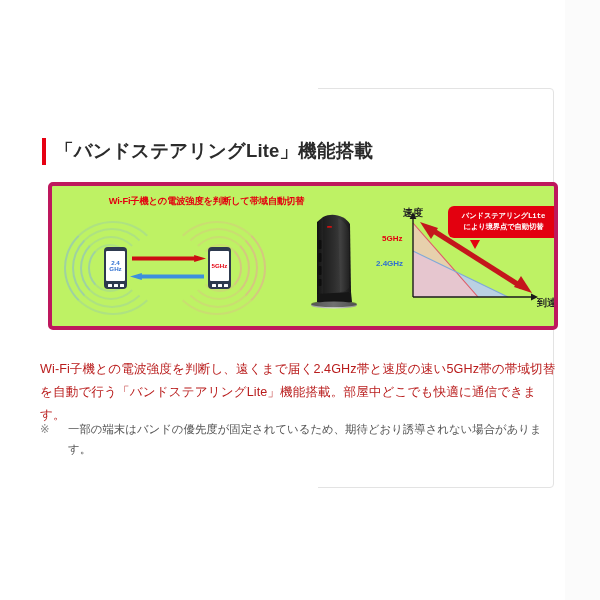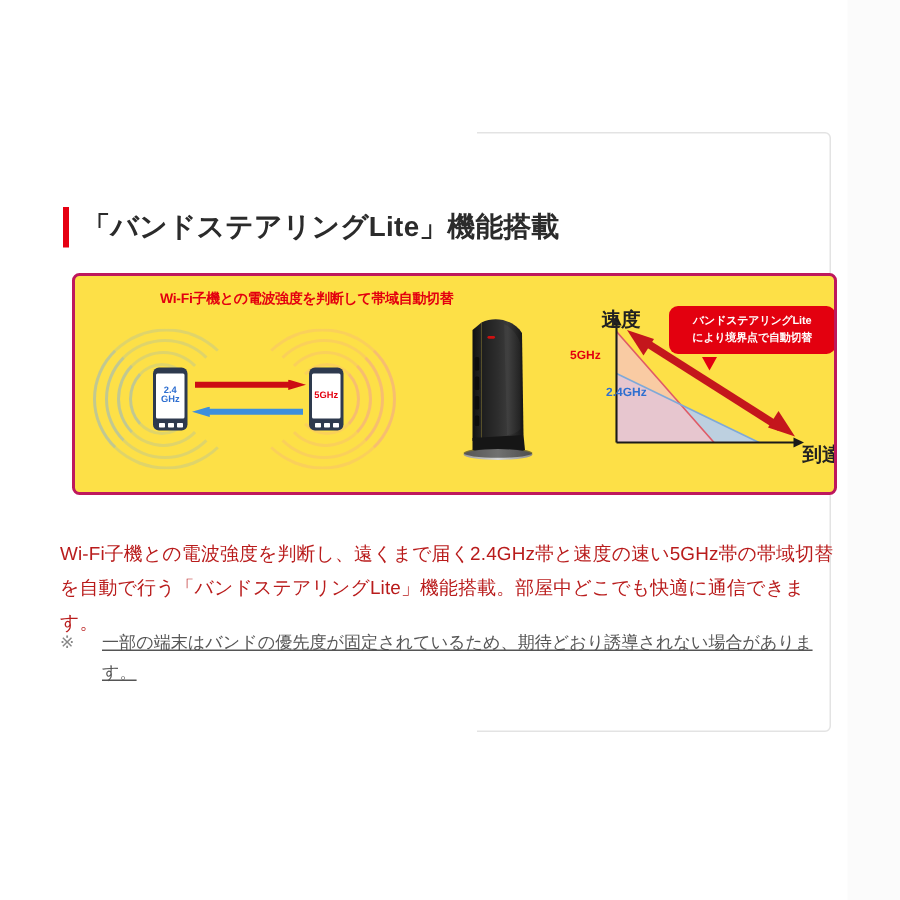--- a/index.html
+++ b/index.html
@@ -72,22 +72,22 @@
     line-height: 1;
   }
 
   
   .image-box {
     position: absolute;
     left: 48px;
     top: 182px;
     width: 510px;
     height: 148px;
-    background: #fde047;
-    border: 2px solid #be185d;
+    background: #bef264;
+    border: 4px solid #be185d;
     border-radius: 5px;
     box-sizing: border-box;
     overflow: hidden;
   }
 
   .diagram-heading {
     position: absolute;
     left: 32px;
     top: 9px;
     width: 245px;
@@ -212,42 +212,43 @@
     width: 103px;
     padding: 5px 4px 6px;
     background: #e3000f;
     color: #ffffff;
     border-radius: 6px;
     font-size: 7.3px;
     font-weight: bold;
     line-height: 1.45;
     text-align: center;
     letter-spacing: -0.1px;
+    font-family: Liberation Mono, monospace;
   }
   .callout-tail {
     position: absolute;
     left: 88px;
     top: 36px;
     width: 0;
     height: 0;
     border-left: 5px solid transparent;
     border-right: 5px solid transparent;
     border-top: 9px solid #e3000f;
   }
 
   .axis-label {
     position: absolute;
-    font-size: 13px;
+    font-size: 10px;
     font-weight: bold;
     white-space: nowrap;
   }
   .lbl-speed { left: 21px; top: 2px; color: #222; }
   .lbl-dist  { left: 119px; top: 92px; color: #222; margin-left: 36px; }
   .lbl-5ghz  { left: 0px;  top: 30px; color: #e3000f; font-size: 8px; }
-  .lbl-24ghz { left: -6px; top: 55px; color: #2f6fd0; font-size: 8px; margin-left: 30px; }
+  .lbl-24ghz { left: -6px; top: 55px; color: #2f6fd0; font-size: 8px; }
 
   
   .body-copy {
     position: absolute;
     left: 40px;
     top: 358px;
     width: 518px;
     font-size: 12.6px;
     line-height: 1.82;
     color: #b91c1c;
@@ -262,21 +263,21 @@
     font-size: 11.4px;
     line-height: 1.75;
     color: #555555;
     display: flex;
   }
   .note-mark {
     flex: none;
     width: 28px;
     color: #888888;
   }
-  .note-text { flex: 1; text-decoration: underline; }
+  .note-text { flex: 1; }
 </style>
 </head>
 <body>
 
 <div id="page">
 
   <div class="outer-card"></div>
   <div class="outer-card-mask"></div>
   <div class="right-edge-shade"></div>
 

